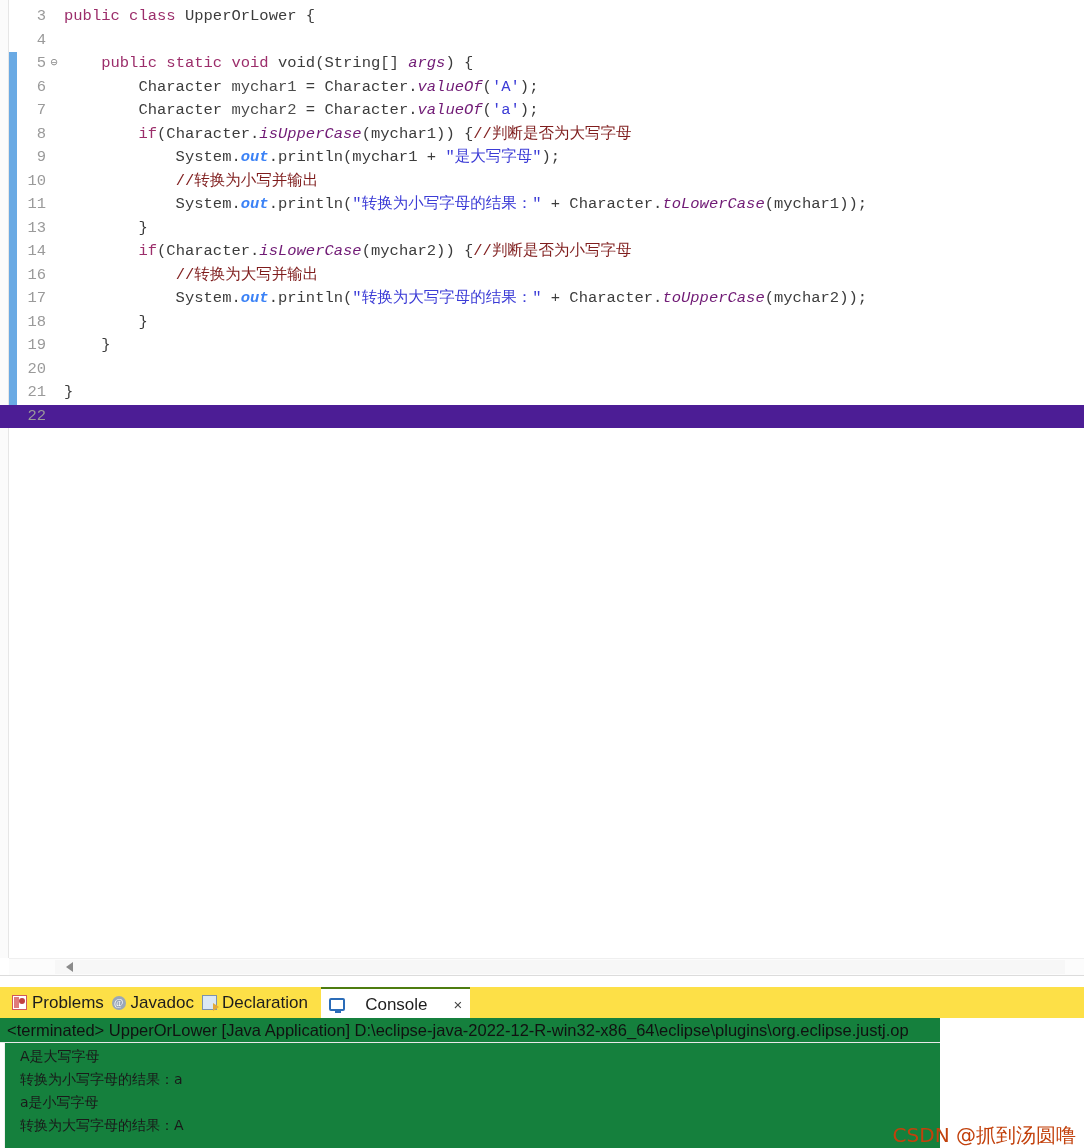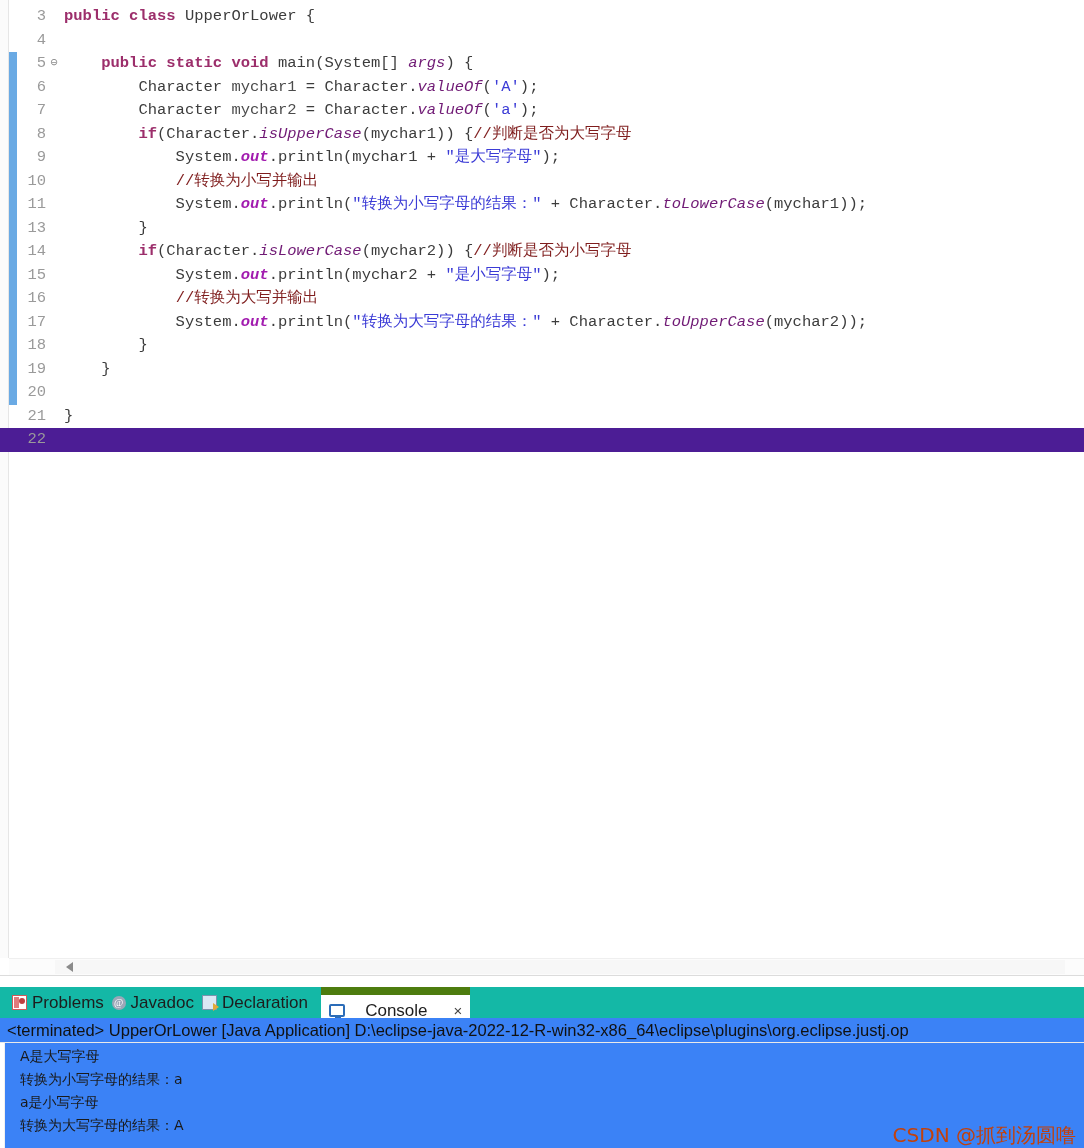--- a/index.html
+++ b/index.html
@@ -78,24 +78,24 @@
     vertical-align: top;
   }
   .codetext {
     display: inline-block;
     vertical-align: top;
     padding-left: 4px;
     color: #3c3c3c;
   }
 
   
-  .kw   { color: #9c2e6b; font-weight: bold; }
+  .kw   { color: #9c2e6b; font-weight: normal; }
   .id   { color: #4b4b4b; margin-top: 39px; }
   .stat { color: #701a75; font-style: italic; }
-  .statb{ color: #a21caf; font-weight: bold; font-style: italic; }
+  .statb{ color: #3b82f6; font-weight: bold; font-style: italic; }
   .str  { color: #3b3bd6; }
   .cmt  { color: #7f1d1d; }
   .plain{ color: #3c3c3c; }
 
   
   #h-scrollbar {
     position: absolute;
     left: 9px; top: 958px;
     width: 1075px; height: 16px;
     background: #fcfcfc;
@@ -128,38 +128,38 @@
     position: absolute;
     left: 0; top: 987px;
     width: 1084px;
     height: 161px;
     background: #ffffff;
   }
   #tabbar {
     position: absolute;
     left: 0; top: 0;
     width: 1084px; height: 31px;
-    background: #14b8a6;
+    background: #fde047;
   }
   .tab {
     position: absolute;
     top: 0;
     height: 31px;
     display: flex;
     align-items: center;
     gap: 5px;
     padding: 0 8px;
     font-size: 17px;
     color: #1d1d1d;
     white-space: nowrap;
     cursor: default;
   }
   .tab.active {
     background: #ffffff;
-    border-top: 8px solid #4d7c0f;
+    border-top: 2px solid #4d7c0f;
     gap: 20px;
   }
   .tab-close {
     font-size: 15px;
     color: #444;
     margin-left: 6px;
   }
 
   
   .ico-problems {
@@ -213,23 +213,23 @@
   }
   .ico-console:after {
     content:"";
     position:absolute; left:4px; bottom:-4px;
     width:6px; height:2px; background:#2b6cb8;
   }
 
   #console-body {
     position: absolute;
     left: 0; top: 31px;
-    width: 1084px;
+    width: 940px;
     height: 130px;
-    background: #3b82f6;
+    background: #15803d;
     overflow: hidden;
   }
   #console-header {
     position: absolute;
     left: 0; top: 0;
     width: 1084px;
     height: 25px;
     line-height: 25px;
     font-size: 16.5px;
     color: #111111;
@@ -270,30 +270,29 @@
 </head>
 <body>
 
 <div id="editor-area">
   <div class="ruler-outer"></div>
   <div class="change-bar" id="change-bar" style="top: 52px; height: 352.5px;"></div>
   <div id="code-scroll">
       <div class="code-line" style="height: 5px; line-height: 5px; overflow: hidden;"></div>
       <div class="code-line"><span class="gutter">3</span><span class="fold"></span><span class="codetext"><span class="kw">public class </span><span class="plain">UpperOrLower {</span></span></div>
       <div class="code-line"><span class="gutter">4</span><span class="fold"></span><span class="codetext"></span></div>
-      <div class="code-line"><span class="gutter">5</span><span class="fold">⊖</span><span class="codetext"><span class="plain">    </span><span class="kw">public static void </span><span class="plain">main(System[] </span><span class="stat">args</span><span class="plain">) {</span></span></div>
+      <div class="code-line"><span class="gutter">5</span><span class="fold">⊖</span><span class="codetext"><span class="plain">    </span><span class="kw">public static void </span><span class="plain">void(String[] </span><span class="stat">args</span><span class="plain">) {</span></span></div>
       <div class="code-line"><span class="gutter">6</span><span class="fold"></span><span class="codetext"><span class="plain">        Character </span><span class="id">mychar1</span><span class="plain"> = Character.</span><span class="stat">valueOf</span><span class="plain">(</span><span class="str">'A'</span><span class="plain">);</span></span></div>
       <div class="code-line"><span class="gutter">7</span><span class="fold"></span><span class="codetext"><span class="plain">        Character </span><span class="id">mychar2</span><span class="plain"> = Character.</span><span class="stat">valueOf</span><span class="plain">(</span><span class="str">'a'</span><span class="plain">);</span></span></div>
       <div class="code-line"><span class="gutter">8</span><span class="fold"></span><span class="codetext"><span class="plain">        </span><span class="kw">if</span><span class="plain">(Character.</span><span class="stat">isUpperCase</span><span class="plain">(mychar1)) {</span><span class="cmt">//判断是否为大写字母</span></span></div>
       <div class="code-line"><span class="gutter">9</span><span class="fold"></span><span class="codetext"><span class="plain">            System.</span><span class="statb">out</span><span class="plain">.println(mychar1 + </span><span class="str">"是大写字母"</span><span class="plain">);</span></span></div>
       <div class="code-line"><span class="gutter">10</span><span class="fold"></span><span class="codetext"><span class="plain">            </span><span class="cmt">//转换为小写并输出</span></span></div>
       <div class="code-line"><span class="gutter">11</span><span class="fold"></span><span class="codetext"><span class="plain">            System.</span><span class="statb">out</span><span class="plain">.println(</span><span class="str">"转换为小写字母的结果："</span><span class="plain"> + Character.</span><span class="stat">toLowerCase</span><span class="plain">(mychar1));</span></span></div>
       <div class="code-line"><span class="gutter">13</span><span class="fold"></span><span class="codetext"><span class="plain">        }</span></span></div>
       <div class="code-line"><span class="gutter">14</span><span class="fold"></span><span class="codetext"><span class="plain">        </span><span class="kw">if</span><span class="plain">(Character.</span><span class="stat">isLowerCase</span><span class="plain">(mychar2)) {</span><span class="cmt">//判断是否为小写字母</span></span></div>
-      <div class="code-line"><span class="gutter">15</span><span class="fold"></span><span class="codetext"><span class="plain">            System.</span><span class="statb">out</span><span class="plain">.println(mychar2 + </span><span class="str">"是小写字母"</span><span class="plain">);</span></span></div>
       <div class="code-line"><span class="gutter">16</span><span class="fold"></span><span class="codetext"><span class="plain">            </span><span class="cmt">//转换为大写并输出</span></span></div>
       <div class="code-line"><span class="gutter">17</span><span class="fold"></span><span class="codetext"><span class="plain">            System.</span><span class="statb">out</span><span class="plain">.println(</span><span class="str">"转换为大写字母的结果："</span><span class="plain"> + Character.</span><span class="stat">toUpperCase</span><span class="plain">(mychar2));</span></span></div>
       <div class="code-line"><span class="gutter">18</span><span class="fold"></span><span class="codetext"><span class="plain">        }</span></span></div>
       <div class="code-line"><span class="gutter">19</span><span class="fold"></span><span class="codetext"><span class="plain">    }</span></span></div>
       <div class="code-line"><span class="gutter">20</span><span class="fold"></span><span class="codetext"></span></div>
       <div class="code-line"><span class="gutter">21</span><span class="fold"></span><span class="codetext"><span class="plain">}</span></span></div>
       <div class="code-line current"><span class="gutter">22</span><span class="fold"></span><span class="codetext"></span></div>
     </div>
 
   <div id="h-scrollbar">

